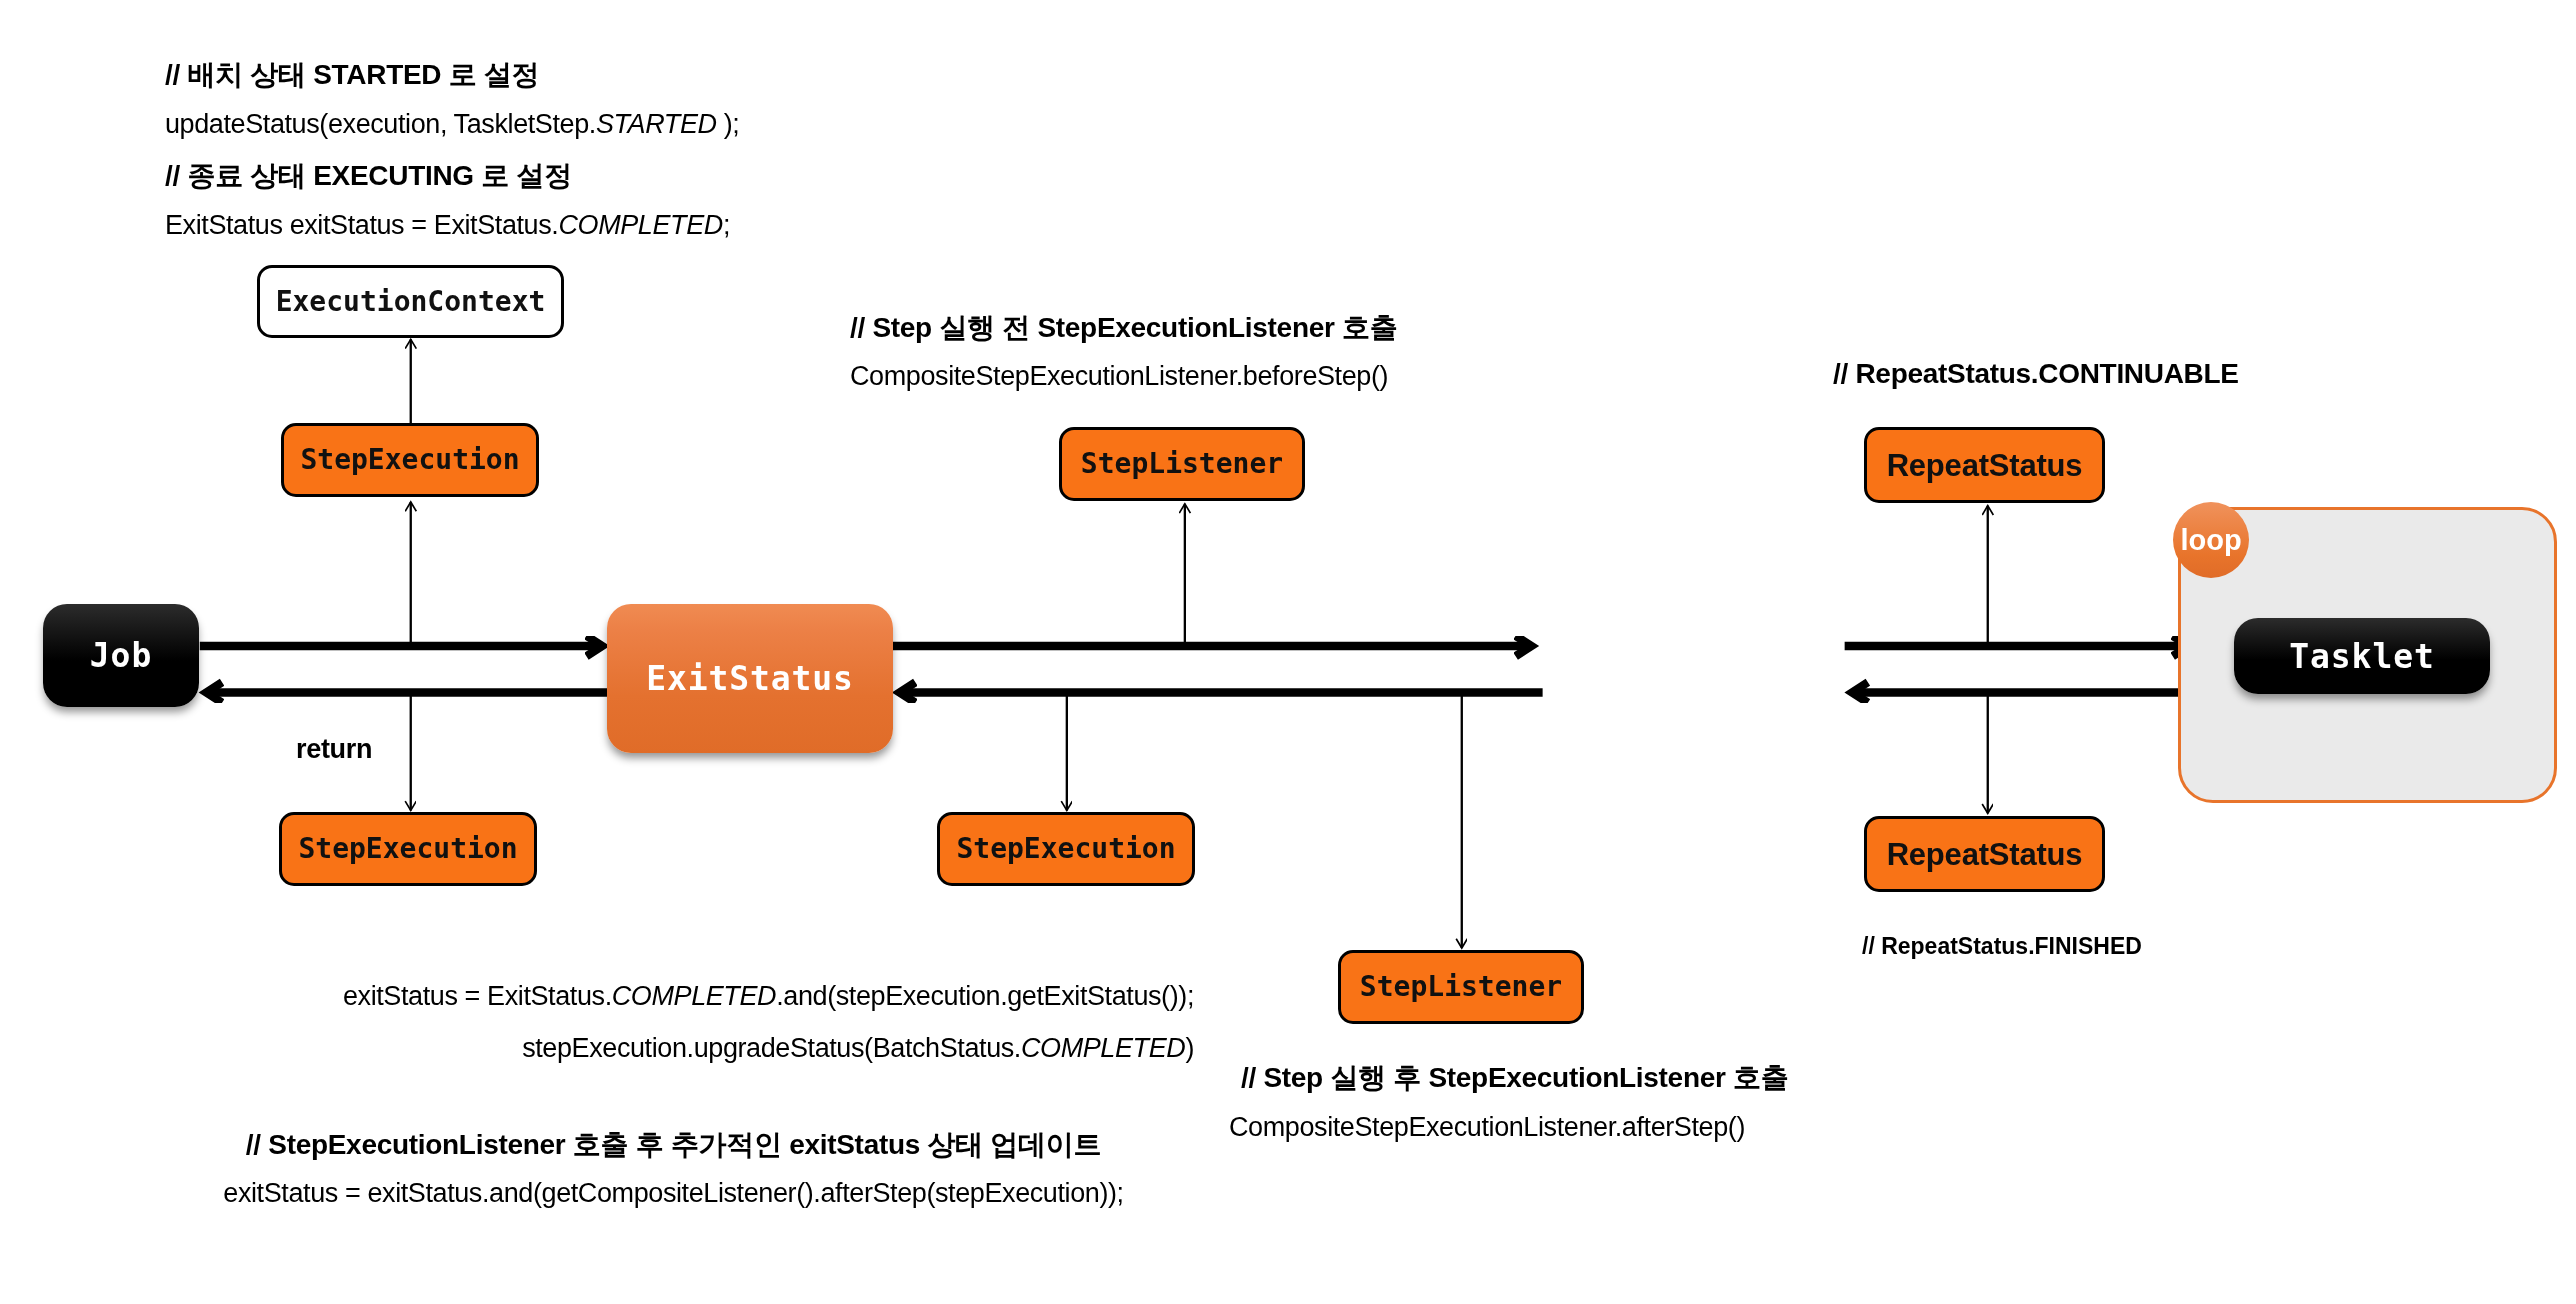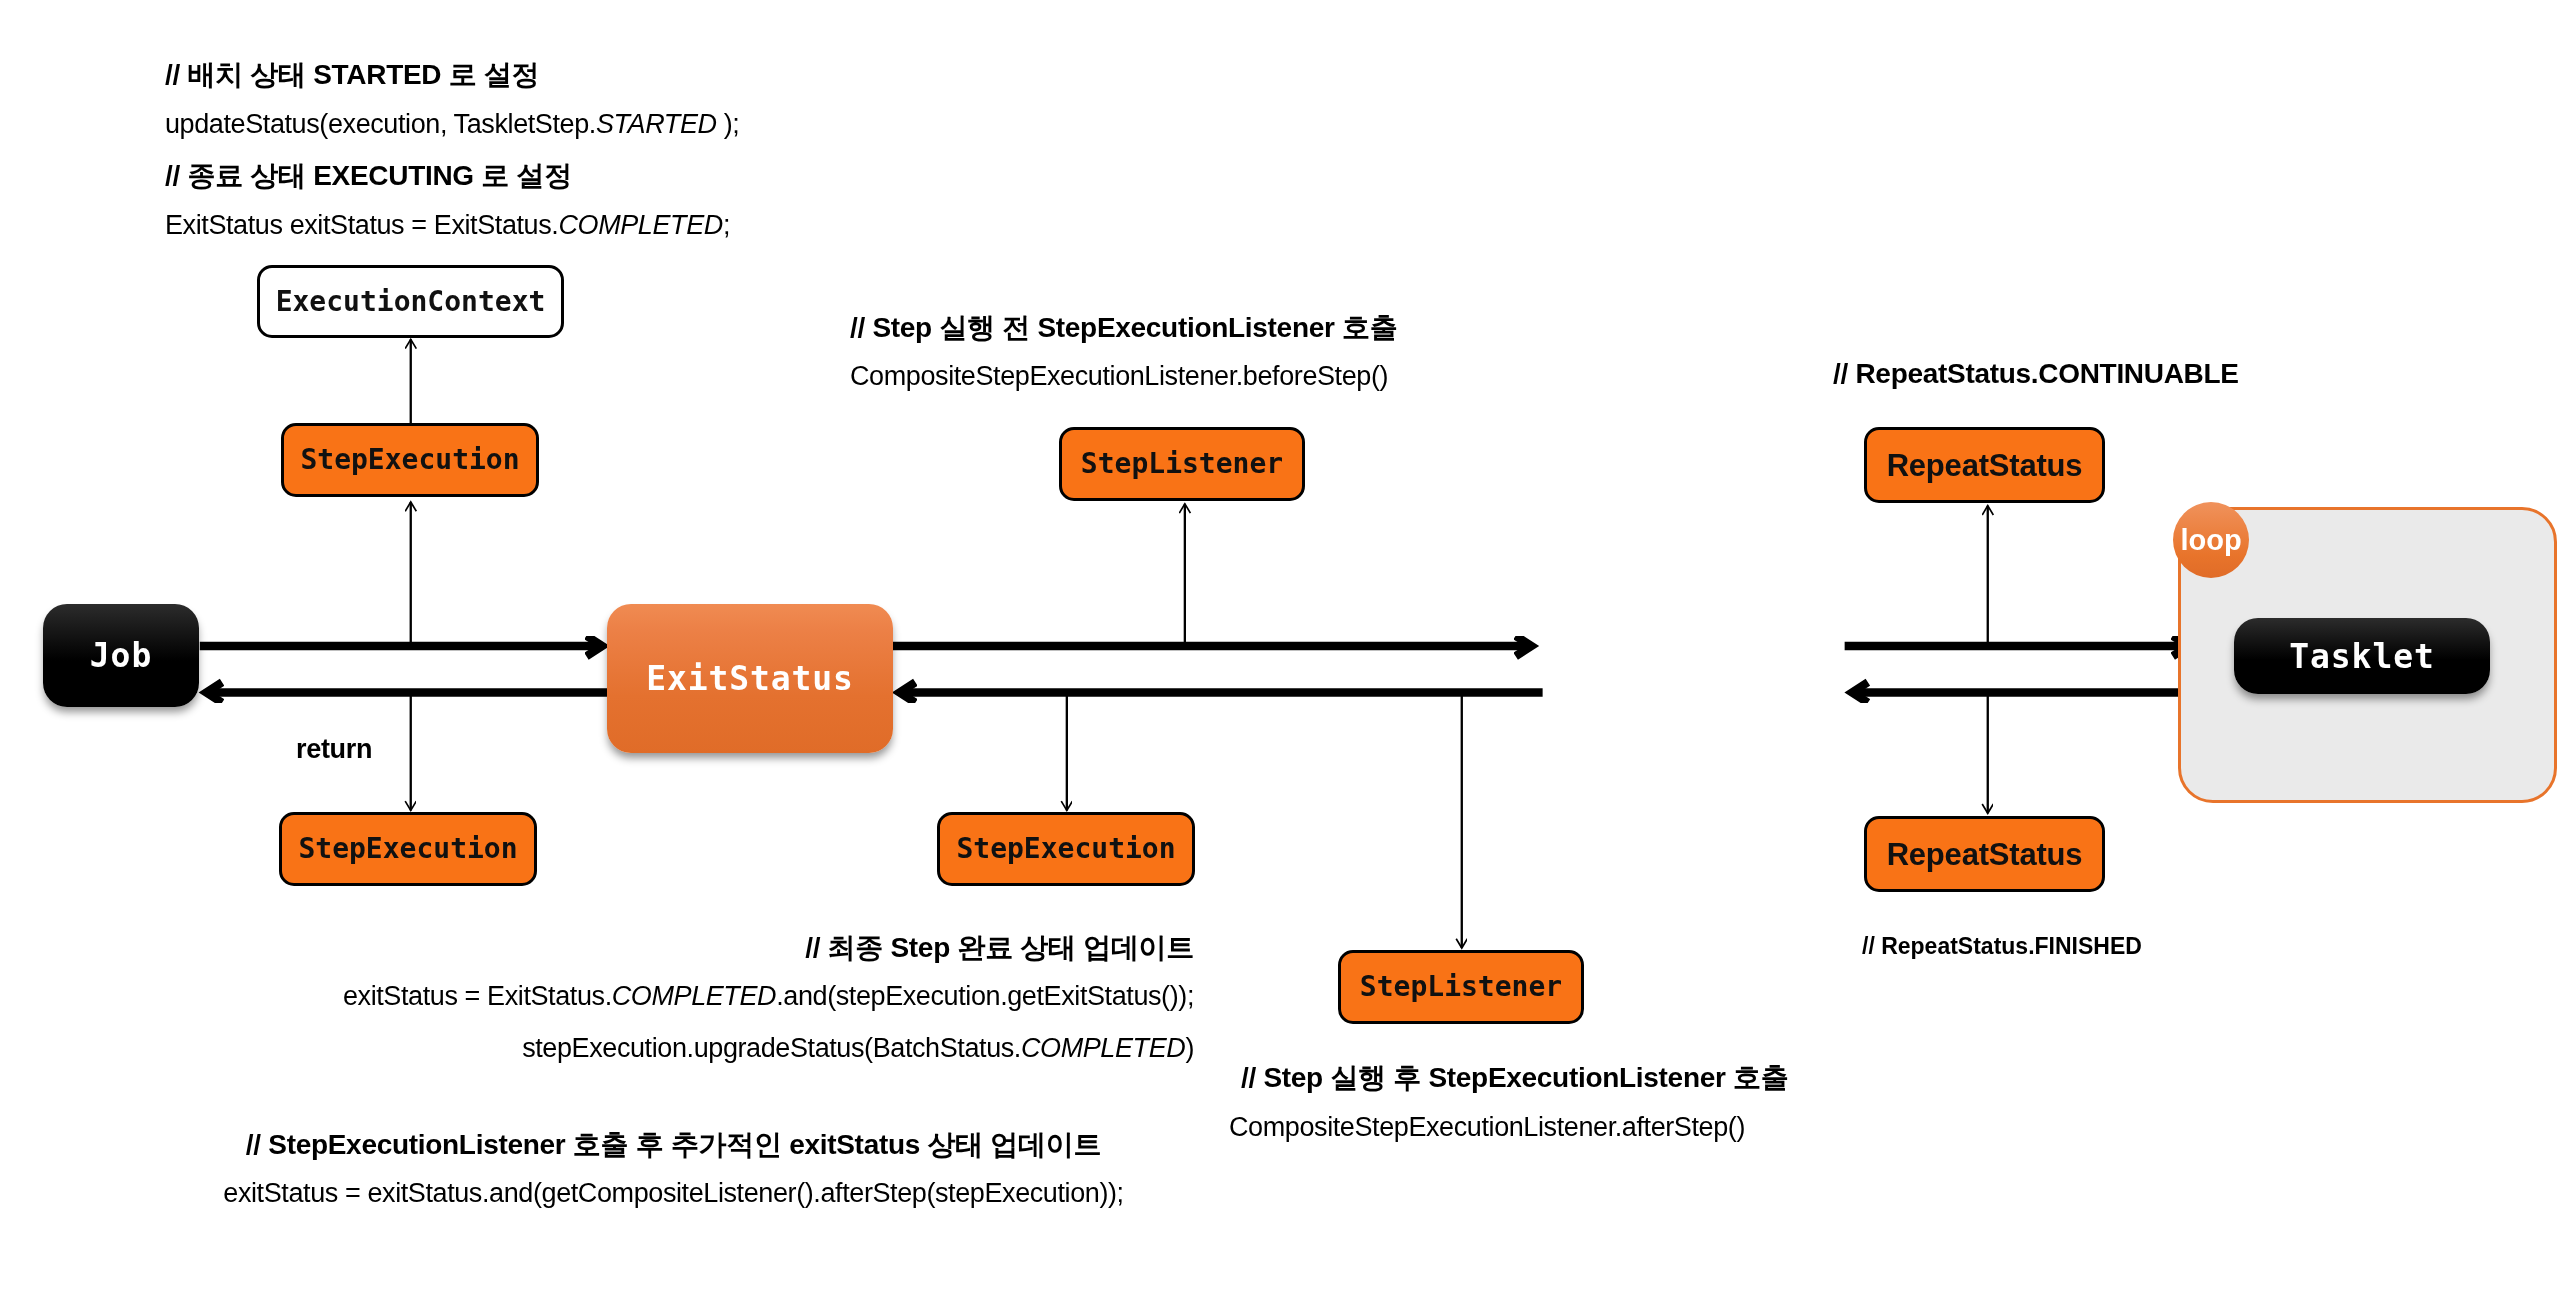--- a/index.html
+++ b/index.html
@@ -114,21 +114,20 @@
   <div class="ann ann-title" style="left:850px;top:309px;">// Step 실행 전 StepExecutionListener 호출</div>
   <div class="ann ann-code" style="left:850px;top:361px;">CompositeStepExecutionListener.beforeStep()</div>
 
   <div class="ann ann-title" style="left:1833px;top:358px;">// RepeatStatus.CONTINUABLE</div>
 
   <div class="ann ann-small" style="left:1862px;top:933px;">// RepeatStatus.FINISHED</div>
 
   <div class="ann ann-title" style="left:1229px;top:1059px;margin-left:12px;">// Step 실행 후 StepExecutionListener 호출</div>
   <div class="ann ann-code" style="left:1229px;top:1112px;">CompositeStepExecutionListener.afterStep()</div>
 
-  <div class="ann ann-title ann-r" style="left:353px;top:929px;width:841px;">// 최종 Step 완료 상태 업데이트</div>
   <div class="ann ann-code ann-r" style="left:260px;top:981px;width:934px;"><span>exitStatus = ExitStatus.</span><span class="it">COMPLETED</span><span>.and(stepExecution.getExitStatus());</span></div>
   <div class="ann ann-code ann-r" style="left:260px;top:1033px;width:934px;"><span>stepExecution.upgradeStatus(BatchStatus.</span><span class="it">COMPLETED</span><span>)</span></div>
 
   <div class="ann ann-title ann-c" style="left:139px;top:1126px;width:1069px;">// StepExecutionListener 호출 후 추가적인 exitStatus 상태 업데이트</div>
   <div class="ann ann-code ann-c" style="left:139px;top:1178px;width:1069px;">exitStatus = exitStatus.and(getCompositeListener().afterStep(stepExecution));</div>
 
   <div class="ann ann-title" style="left:296px;top:734px;font-size:27px;">return</div>
 
   <div class="node n-white" style="left:257px;top:265px;width:307px;height:73px;">
     <span class="lbl">ExecutionContext</span>

